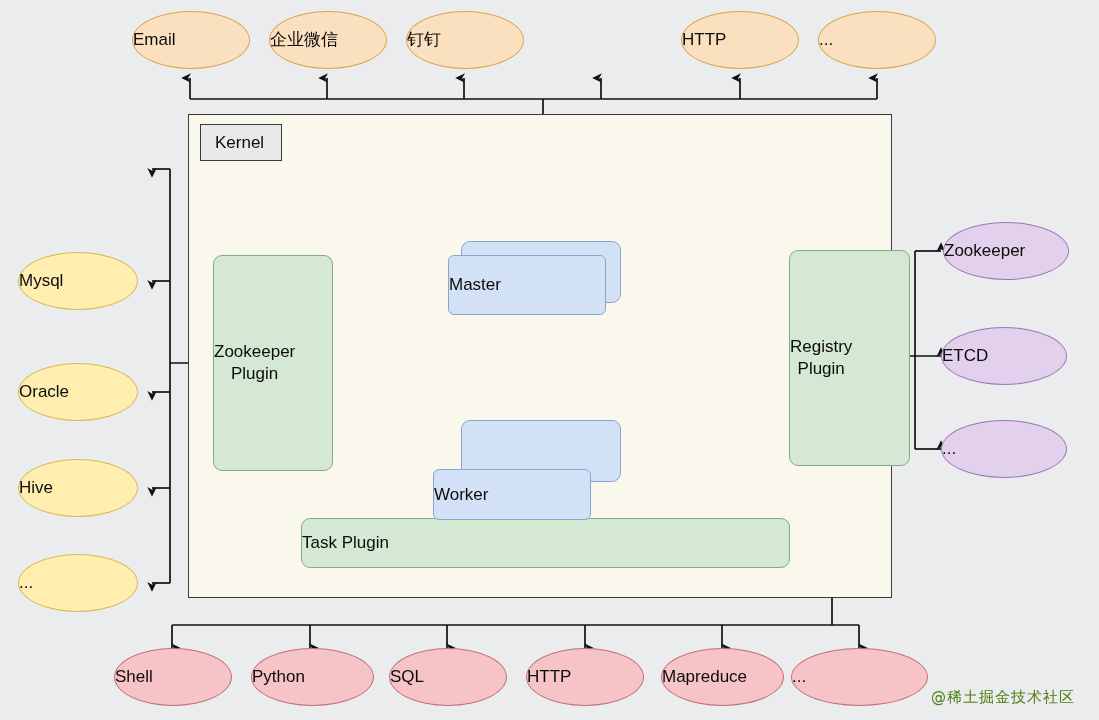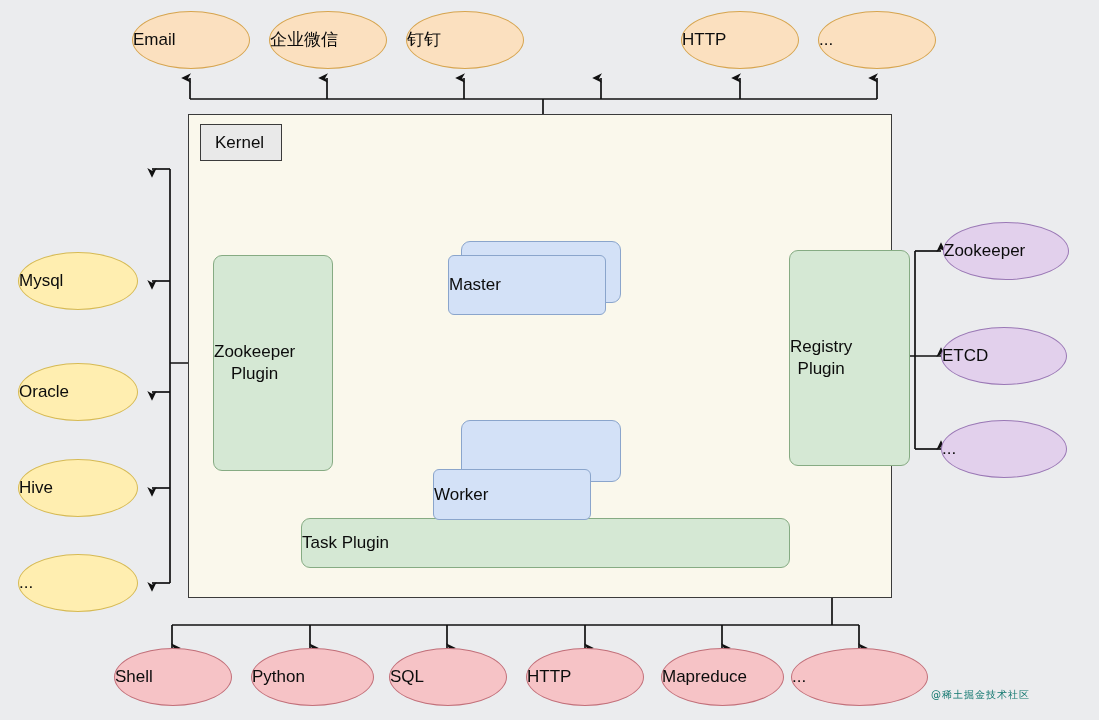--- a/index.html
+++ b/index.html
@@ -72,22 +72,22 @@
     z-index: 3;
   }
   .card-back {
     background: #d3e1f7;
     border: 1px solid #8aa5cc;
     border-radius: 9px;
     z-index: 2;
   }
   .watermark {
     position: absolute;
-    font-size: 10px;
-    color: #0f766e;
+    font-size: 15px;
+    color: #4d7c0f;
     letter-spacing: 1px;
     font-family: "DejaVu Sans", sans-serif;
   }
 </style>
 </head>
 <body>
 
 <div id="canvas">
 
   <svg id="wires" width="1099" height="720" viewBox="0 0 1099 720">

